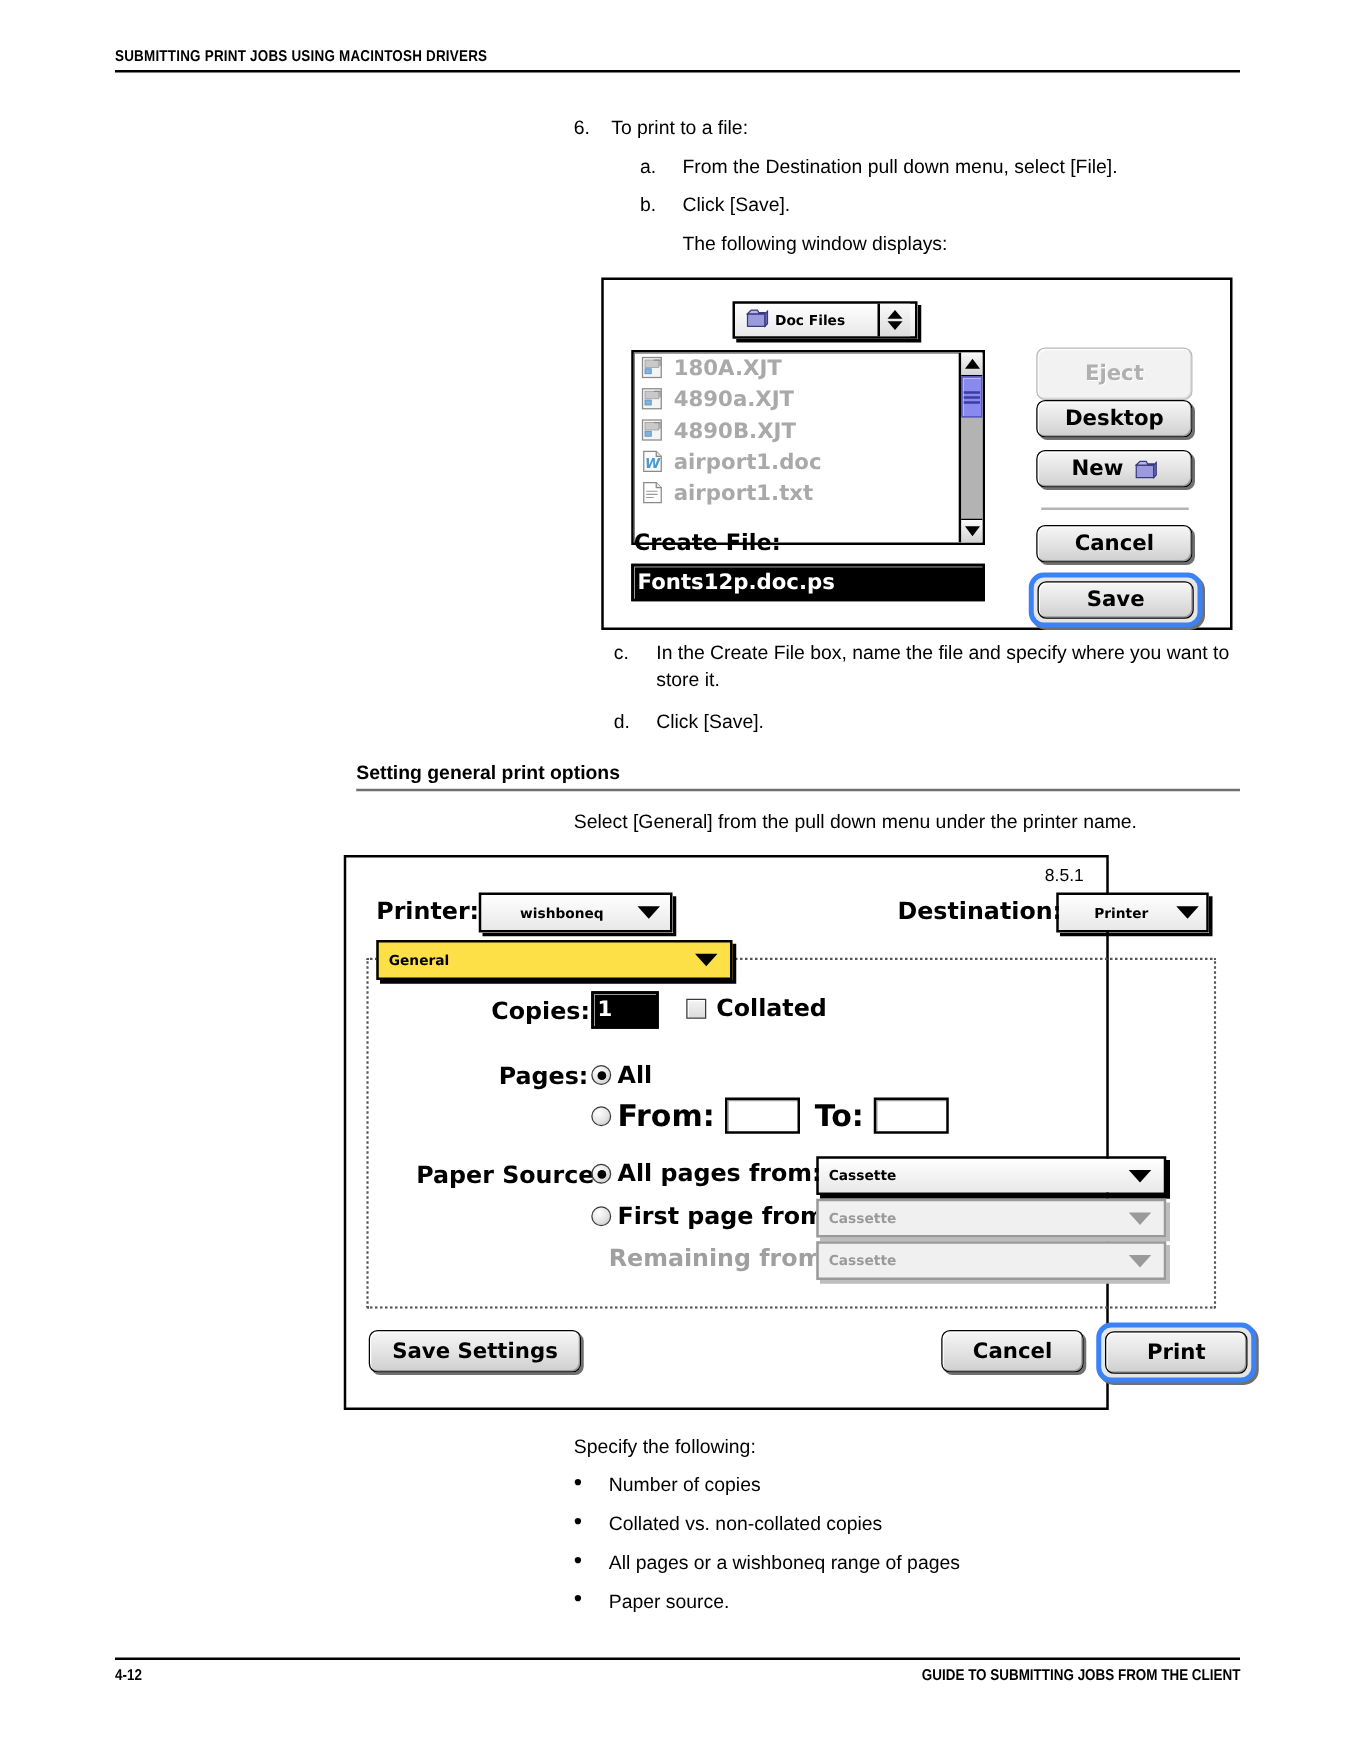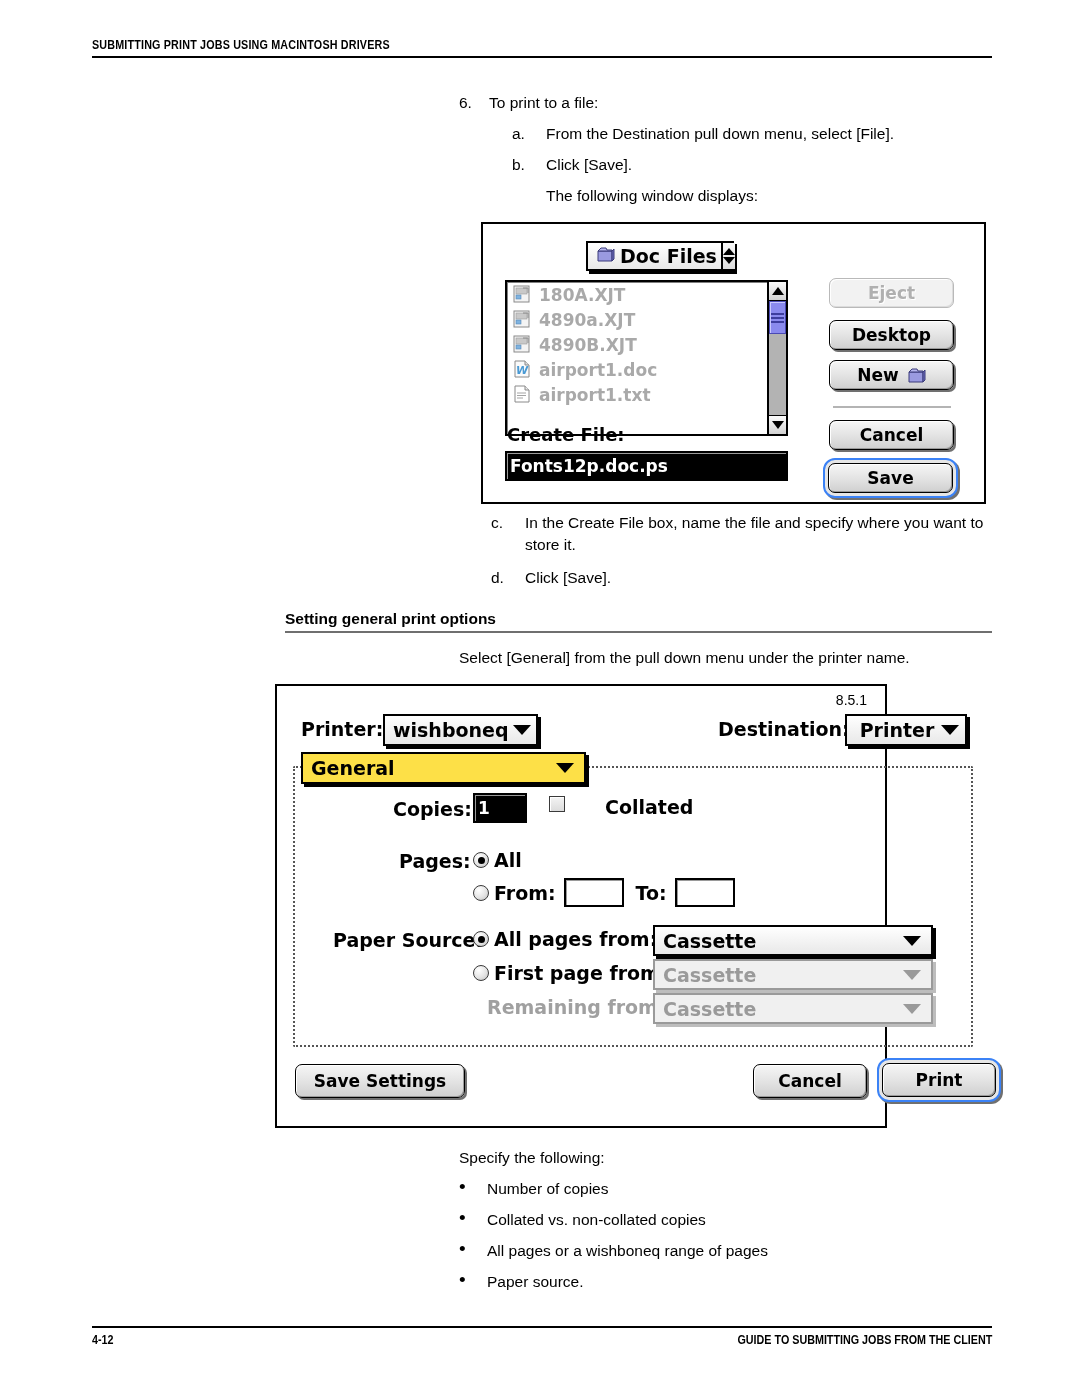--- a/index.html
+++ b/index.html
@@ -79,21 +79,21 @@
   
   .popup {
     position: relative;
     display: inline-flex;
     align-items: center;
     background: linear-gradient(#ffffff, #e8e8e8);
     border: 2px solid #000;
     box-shadow: 3px 3px 0 0 #000;
     height: 30px;
     padding: 0 4px 0 8px;
-    font-size: 19px;
+    font-size: 11px;
     white-space: nowrap;
   }
   .popup.disabled { border-color: #9a9a9a; box-shadow: 3px 3px 0 0 #bdbdbd; background:#f0f0f0; color:#9a9a9a; }
   .popup .arrow-dn {
     width: 0; height: 0; margin-left: auto;
     border-left: 9px solid transparent;
     border-right: 9px solid transparent;
     border-top: 10px solid #000;
   }
   .popup.disabled .arrow-dn { border-top-color: #9a9a9a; }
@@ -117,21 +117,21 @@
   }
   .btn.disabled {
     color: #b0b0b0;
     border-color: #b9b9b9;
     background: #f2f2f2;
     box-shadow: inset 1px 1px 0 #ffffff, inset -1px -1px 0 #dcdcdc;
     text-shadow: 1px 1px 0 #ffffff;
   }
   .btn-default-ring {
     display: inline-block;
-    border: 2px solid #3b82f6;
+    border: 4px solid #3b82f6;
     border-radius: 12px;
     padding: 3px;
     box-shadow: 2px 2px 0 #707070;
     background: #e6e6e6;
   }
   .btn-default-ring .btn { box-shadow: inset 1px 1px 0 #ffffff, inset -1px -1px 0 #9a9a9a; }
 
   
   .listbox {
     background: #ffffff;
@@ -348,21 +348,21 @@
           <i class="vs-tri-dn"></i>
         </div>
     </div>
   </div>
 
   <div style="position:absolute; left:24px; top:200px; font-size:18px;">Create File:</div>
   <div class="txt-field inverted" style="position:absolute; left:22px; top:227px; width:283px; height:30px;">
     <span>Fonts12p.doc.ps</span>
   </div>
 
-  <div class="btn disabled" style="position:absolute; left:346px; top:54px; width:125px; height:30px;">
+  <div class="btn disabled" style="position:absolute; left:346px; top:54px; width:125px; height:42px;">
     <span>Eject</span>
   </div>
 
   <div class="btn" style="position:absolute; left:346px; top:96px; width:125px; height:30px;">
     <span>Desktop</span>
   </div>
 
   <div class="btn" style="position:absolute; left:346px; top:136px; width:125px; height:30px;">
     <span>New</span>
     <span style="margin-left:8px;display:inline-flex;">
@@ -428,34 +428,34 @@
 
   <div class="popup" style="position:absolute; left:24px; top:66px; width:285px; height:32px; background:#fde047;">
     <span style="flex:1;">General</span>
     <i class="arrow-dn" style="margin-right:6px;"></i>
   </div>
 
   <div style="position:absolute; left:116px; top:112px; font-size:19px;">Copies:</div>
   <div class="txt-field inverted" style="position:absolute; left:196px; top:107px; width:54px; height:30px;">
     <span>1</span>
   </div>
-  <div style="position:absolute; left:272px; top:110px; display:flex; font-size:19px;gap:32px;">
+  <div style="position:absolute; left:272px; top:110px; display:flex; align-items:center; font-size:19px;">
     <span class="checkbox"></span>
     <span style="margin-left:8px;">Collated</span>
   </div>
 
   <div style="position:absolute; left:122px; top:164px; font-size:19px;">Pages:</div>
   <div style="position:absolute; left:196px; top:163px; display:flex; align-items:center; font-size:19px;">
     <span class="radio">
         <i class="dot"></i>
       </span>
     <span style="margin-left:5px;">All</span>
   </div>
 
-  <div style="position:absolute; left:196px; top:192px; display:flex; align-items:center; font-size:19px;">
+  <div style="position:absolute; left:196px; top:192px; display:flex; align-items:center; font-size:24px;">
     <span class="radio"></span>
     <span style="margin-left:5px;">From:</span>
     <span class="mini-field" style="margin-left:8px; width:60px; height:29px;">
       <span></span>
     </span>
     <span style="margin-left:12px;">To:</span>
     <span class="mini-field" style="margin-left:8px; width:60px; height:29px;">
       <span></span>
     </span>
   </div>

